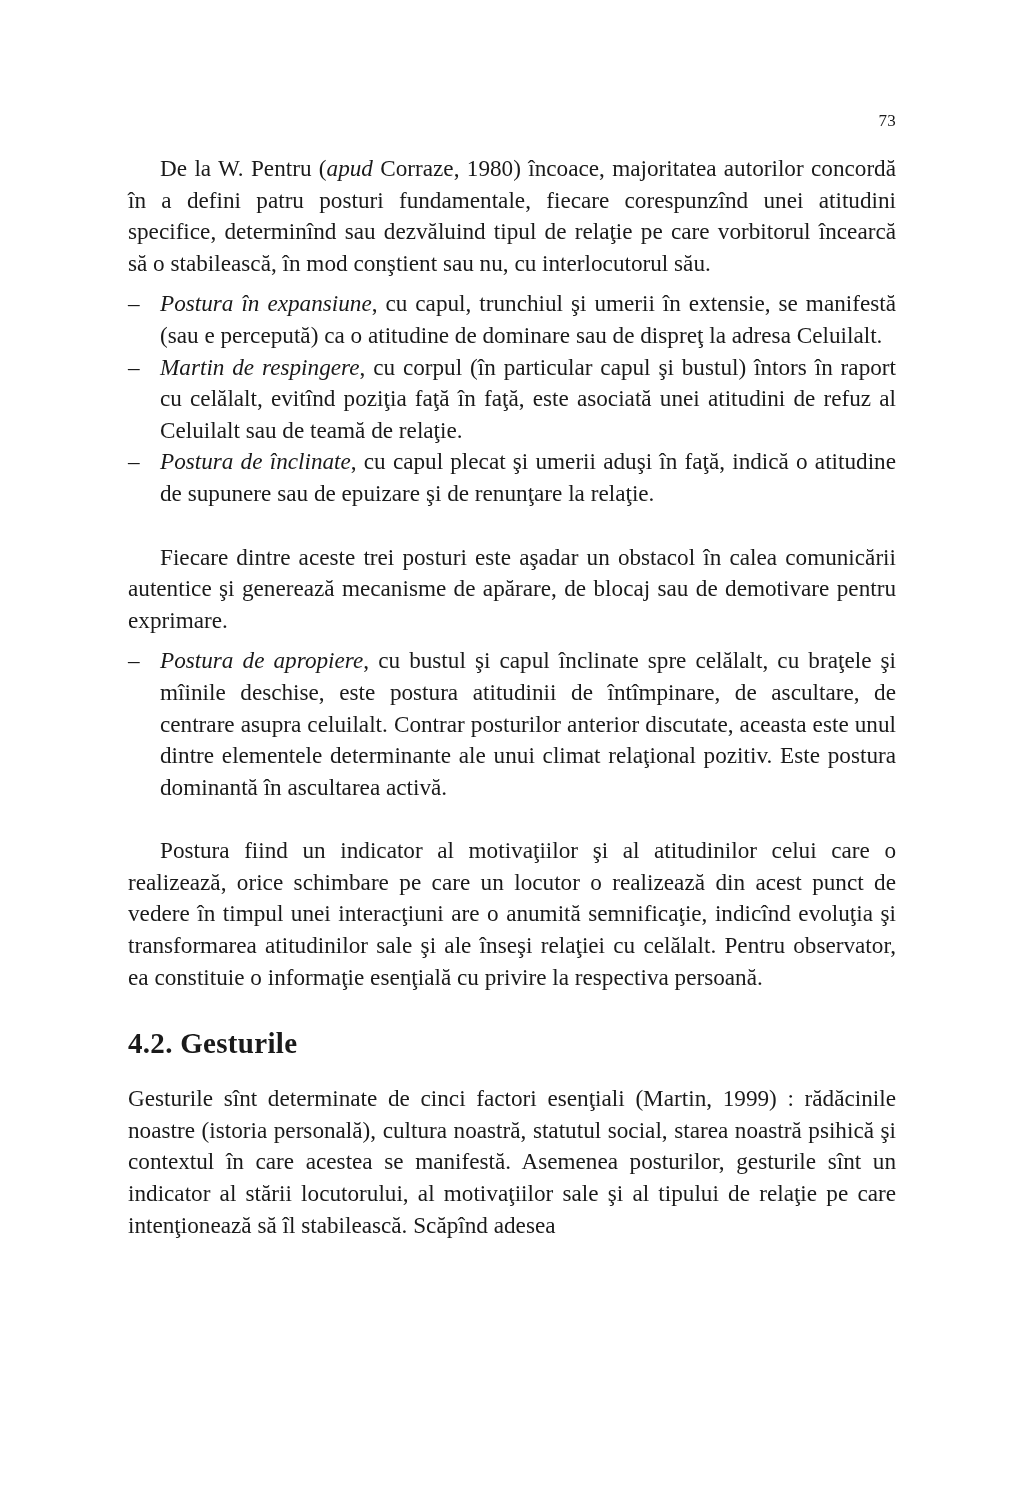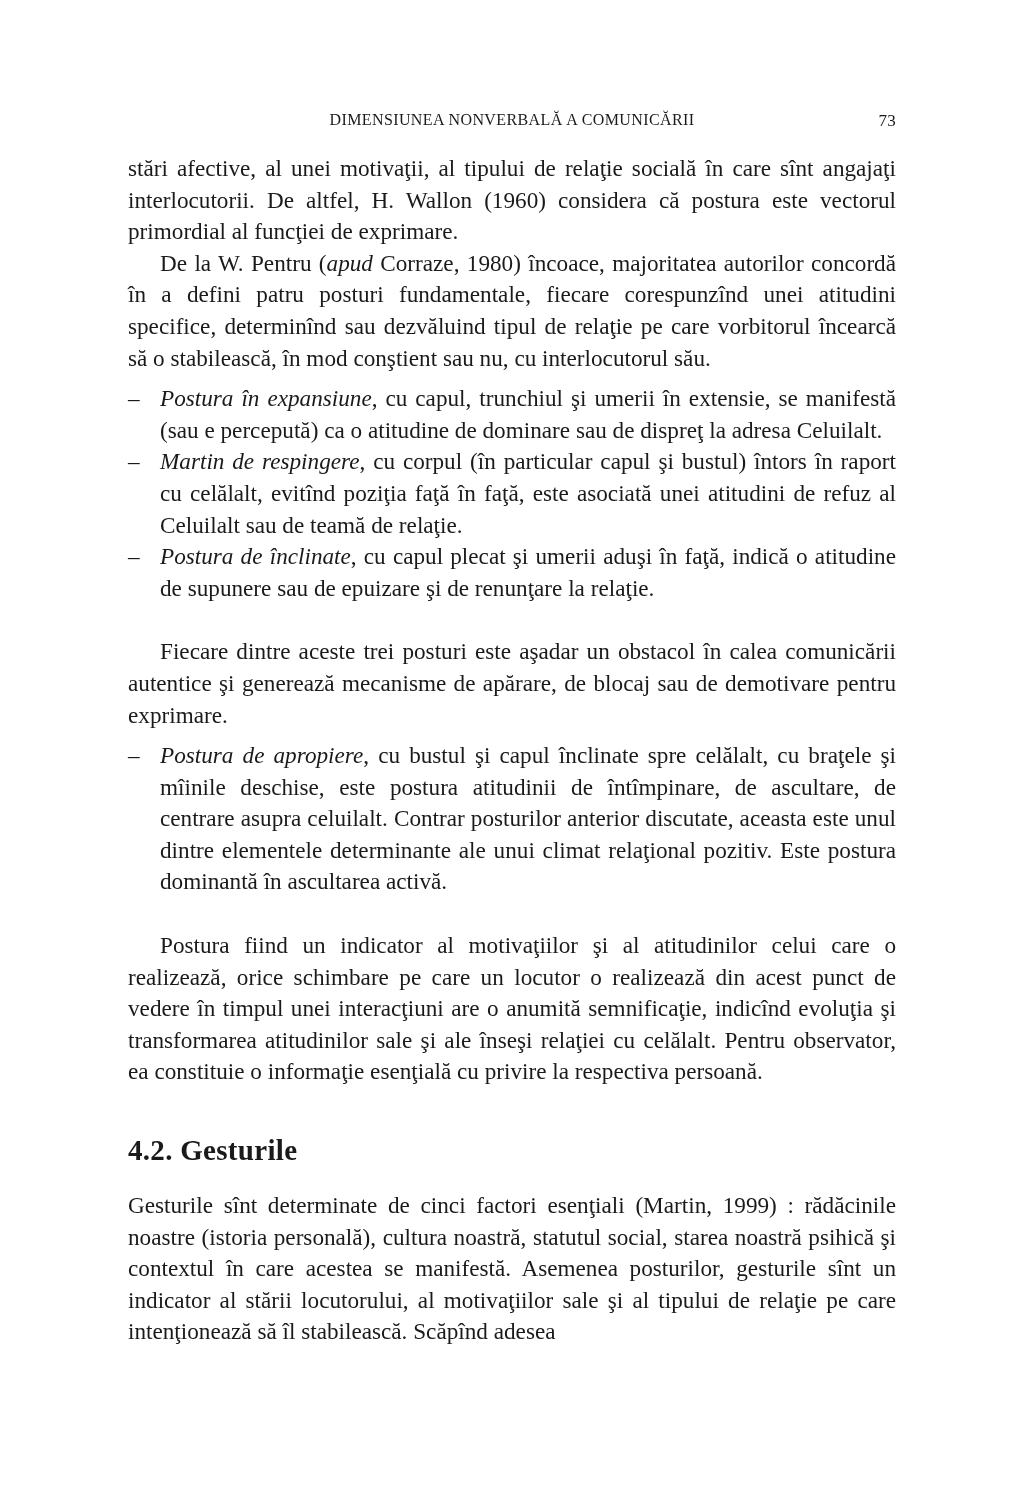--- a/index.html
+++ b/index.html
@@ -78,41 +78,39 @@
     }
     .gap-large {
       margin-top: 32px;
     }
     .list-after {
       margin-top: 9px;
     }
     .section-heading {
       font-size: 29px;
       line-height: 36px;
-      margin-top: 44px;
+      margin-top: 32px;
       margin-bottom: 22px;
       text-align: left;
       letter-spacing: 0.3px;
     }
     em {
     }
   </style>
 </head>
 <body>
 
 <div class="page">
 
   <div class="running-head">
-    <span class="running-title">Dimensiunea nonverbală a comunicării</span>
     <span class="page-number">73</span>
   </div>
 
   <div class="body-text">
 
-    <p>stări afective, al unei motivaţii, al tipului de relaţie socială în care sînt angajaţi interlocutorii. De altfel, H. Wallon (1960) considera că postura este vectorul primordial al funcţiei de exprimare.</p>
 
     <p class="indent"><span>De la W. Pentru (</span><em>apud</em><span> Corraze, 1980) încoace, majoritatea autorilor concordă în a defini patru posturi fundamentale, fiecare corespunzînd unei atitudini specifice, determinînd sau dezvăluind tipul de relaţie pe care vorbitorul încearcă să o stabilească, în mod conştient sau nu, cu interlocutorul său.</span></p>
 
     <ul class="list">
       <li class="list-item">
         <span class="dash">–</span><em>Postura în expansiune</em><span>, cu capul, trunchiul şi umerii în extensie, se manifestă (sau e percepută) ca o atitudine de dominare sau de dispreţ la adresa Celuilalt.</span>
       </li>
       <li class="list-item">
         <span class="dash">–</span><em>Martin de respingere</em><span>, cu corpul (în particular capul şi bustul) întors în raport cu celălalt, evitînd poziţia faţă în faţă, este asociată unei atitudini de refuz al Celuilalt sau de teamă de relaţie.</span>
       </li>

